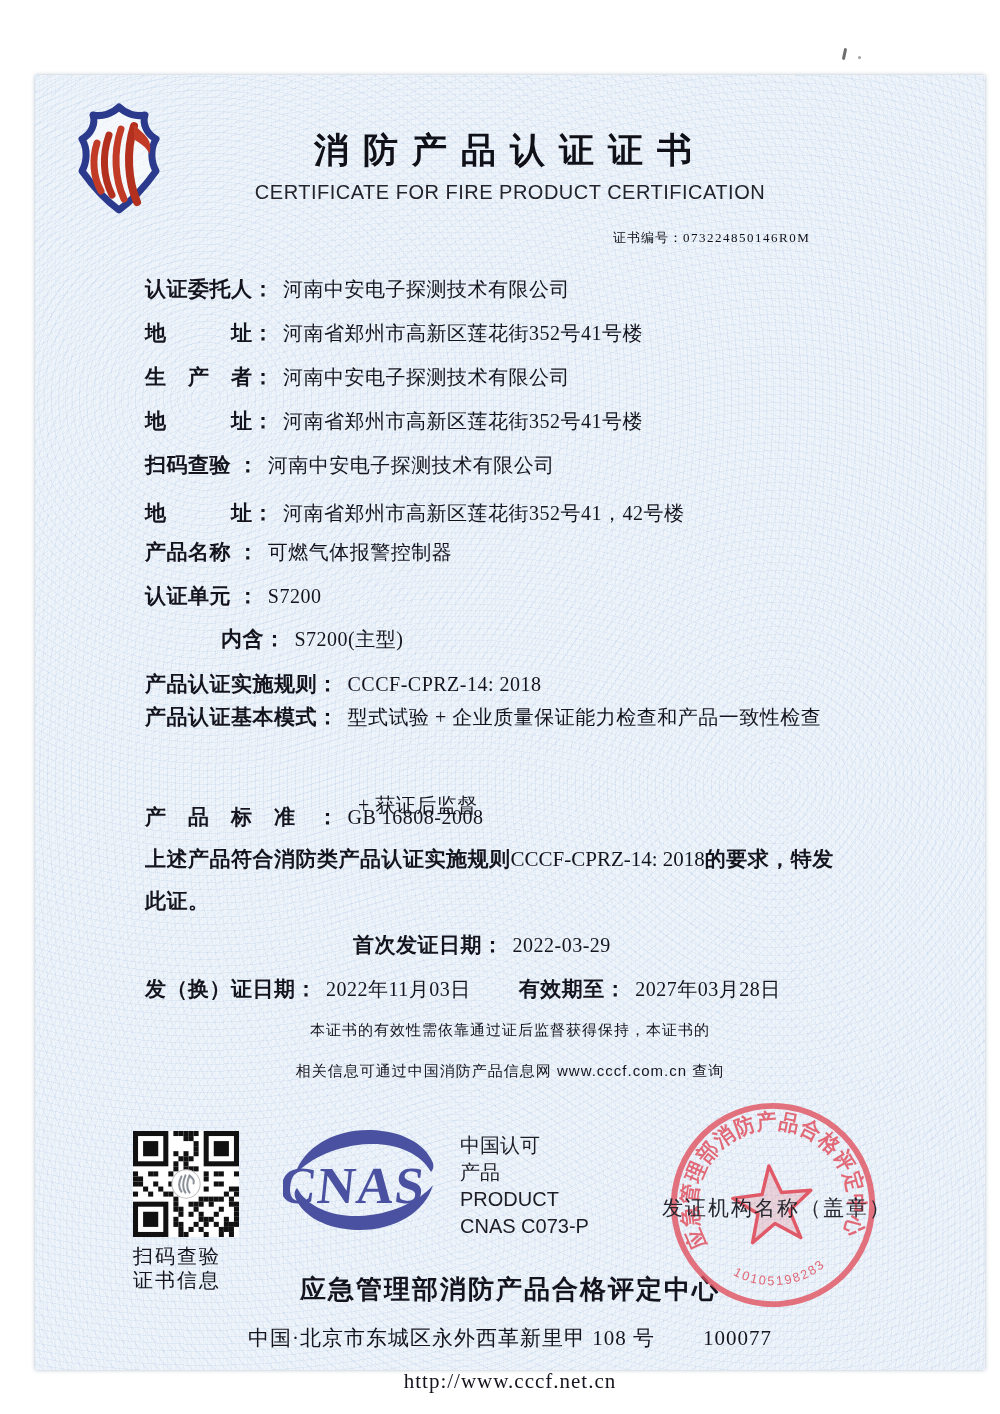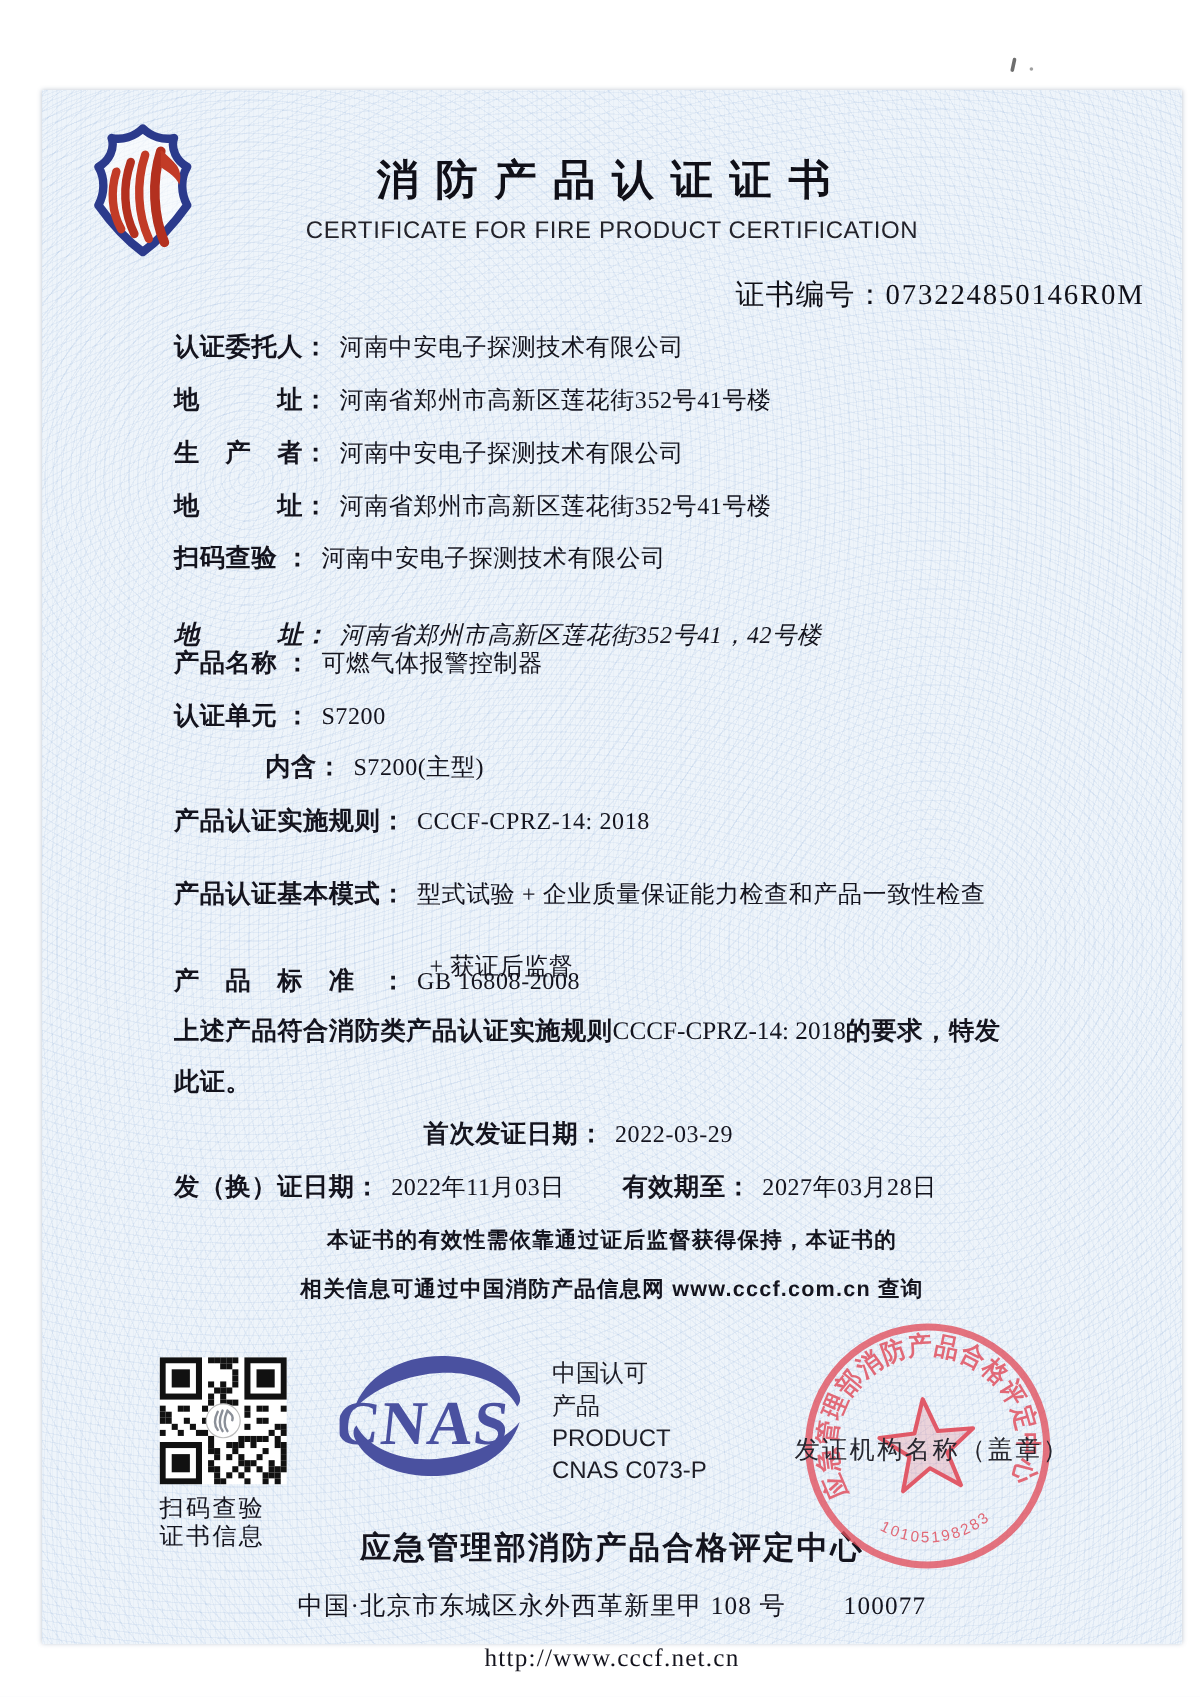--- a/index.html
+++ b/index.html
@@ -17,28 +17,28 @@
       repeating-radial-gradient(circle at 45% 90%, rgba(110,150,205,.08) 0 1px, transparent 1px 6px),
       repeating-linear-gradient(90deg, rgba(120,160,210,.06) 0 1px, transparent 1px 4px);
     box-shadow:0 0 4px rgba(90,110,140,.45);
     color:#14141e;
   }
   .abs{position:absolute;white-space:nowrap;}
   .ctr{left:0;width:950px;text-align:center;}
   
   .title{top:52px;font-family:"Liberation Serif","DejaVu Serif",serif;font-size:35px;font-weight:700;letter-spacing:14px;color:#101018;}
   .subtitle{top:106px;font-size:20px;letter-spacing:.5px;color:#23232b;}
-  .certno{top:154px;left:578px;font-family:"Liberation Serif",serif;font-size:24px;letter-spacing:1px;color:#101018;}
+  .certno{top:154px;left:578px;font-family:"Liberation Serif",serif;font-size:13px;letter-spacing:1px;color:#101018;}
   
   .row{left:110px;font-size:20px;}
   .lbl{font-family:"Liberation Sans",sans-serif;font-weight:700;font-size:21px;letter-spacing:.5px;}
   .val{font-family:"Liberation Serif","DejaVu Serif",serif;font-size:20px;margin-left:9px;letter-spacing:.5px;}
   .serif{font-family:"Liberation Serif","DejaVu Serif",serif;font-weight:400;}
   .stmt{left:110px;font-size:21px;}
-  .note{font-weight:700;font-size:18px;letter-spacing:1px;text-align:center;}
+  .note{font-weight:400;font-size:15px;letter-spacing:1px;text-align:center;}
   
   .qr-cap{left:98px;font-family:"Liberation Serif",serif;font-size:20px;letter-spacing:2px;}
   .accr{left:425px;top:1057px;font-size:20px;line-height:27px;color:#1d1d26;white-space:nowrap;}
   .issuer{left:627px;top:1119px;font-size:21px;letter-spacing:2px;color:#26262e;z-index:5;}
   .center-name{top:1197px;font-weight:700;font-size:26px;letter-spacing:2px;}
   .addr{top:1249px;font-family:"Liberation Serif",serif;font-size:21px;letter-spacing:1px;}
   .website{top:1294px;font-family:"Liberation Serif",serif;font-size:21px;letter-spacing:1px;}
   .gap{display:inline-block;width:48px;}
   .seal-wrap{left:630px;top:1022px;width:216px;height:216px;z-index:4;opacity:.92;transform:rotate(-6deg);}
   
@@ -76,36 +76,36 @@
   </div>
   <div class="abs row" style="top:288px;">
     <span class="lbl">生　产　者：</span><span class="val">河南中安电子探测技术有限公司</span>
   </div>
   <div class="abs row" style="top:332px;">
     <span class="lbl">地　　　址：</span><span class="val">河南省郑州市高新区莲花街352号41号楼</span>
   </div>
   <div class="abs row" style="top:376px;">
     <span class="lbl">扫码查验 ：</span><span class="val">河南中安电子探测技术有限公司</span>
   </div>
-  <div class="abs row" style="top:440px;font-style:italic;">
+  <div class="abs row" style="top:424px;">
     <span class="lbl">地　　　址：</span><span class="val">河南省郑州市高新区莲花街352号41，42号楼</span>
   </div>
   <div class="abs row" style="top:463px;">
     <span class="lbl">产品名称 ：</span><span class="val">可燃气体报警控制器</span>
   </div>
   <div class="abs row" style="top:507px;">
     <span class="lbl">认证单元 ：</span><span class="val">S7200</span>
   </div>
   <div class="abs row" style="top:550px;left:186px;">
     <span class="lbl">内含：</span><span class="val">S7200(主型)</span>
   </div>
   <div class="abs row" style="top:595px;">
     <span class="lbl">产品认证实施规则：</span><span class="val">CCCF-CPRZ-14: 2018</span>
   </div>
-  <div class="abs row" style="top:656px;text-align:center;">
+  <div class="abs row" style="top:628px;text-align:center;">
     <span class="lbl">产品认证基本模式：</span><span class="val">型式试验 + 企业质量保证能力检查和产品一致性检查</span>
   </div>
   <div class="abs row" style="top:685px;left:323px;margin-top:32px;">
     <span class="val" style="margin-left:0;">+ 获证后监督</span>
   </div>
   <div class="abs row" style="top:728px;">
     <span class="lbl">产　品　标　准　：</span><span class="val">GB 16808-2008</span>
   </div>
 
   <div class="abs stmt" style="top:770px;">

